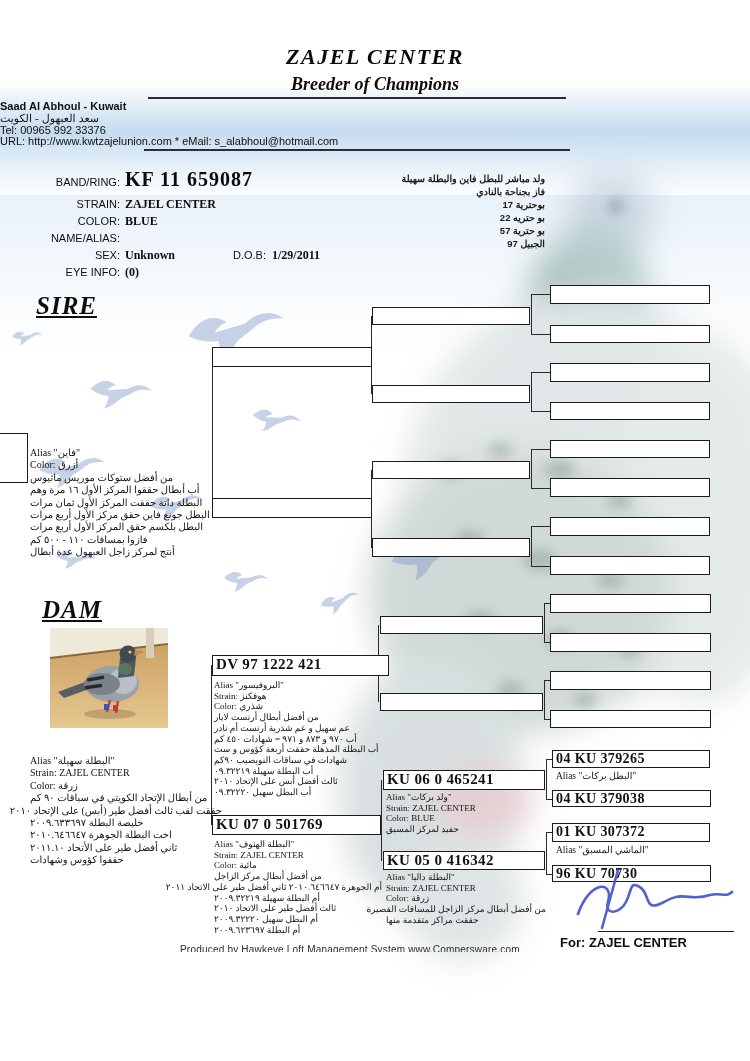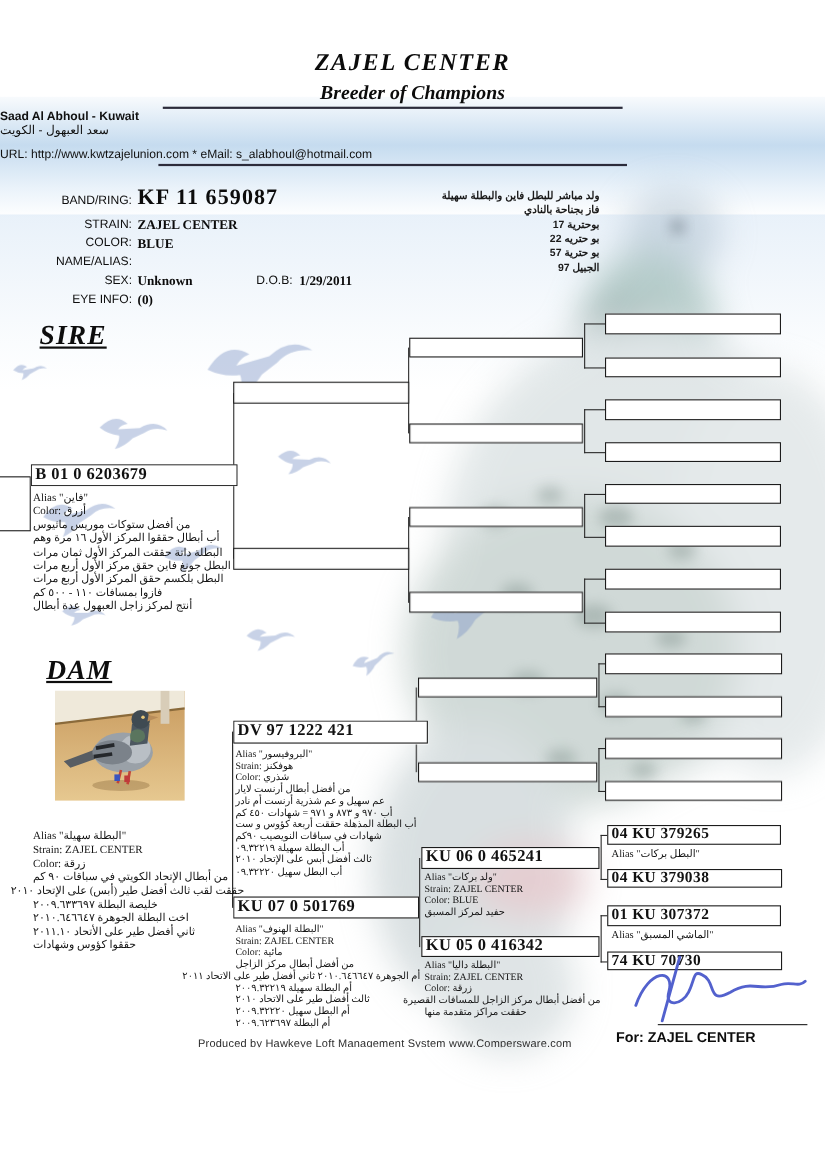--- a/index.html
+++ b/index.html
@@ -116,20 +116,21 @@
       <use href="#bird" transform="translate(12,328) scale(0.7)"></use>
       <use href="#bird" transform="translate(318,595) scale(0.9) rotate(-14)"></use>
     </g>
   </svg>
 
   <div class="htitle">ZAJEL CENTER</div>
   <div class="hsub">Breeder of Champions</div>
   <div class="hrule" style="top:97px;"></div>
   <div class="hline" style="top:100px;font-weight:bold;">Saad Al Abhoul - Kuwait</div>
   <div class="hline" style="top:112px;direction:rtl;">سعد العبهول - الكويت</div>
+  <div class="hline" style="top:124px;">Tel: 00965 992 33376</div>
   <div class="hline" style="top:135px;">URL: http://www.kwtzajelunion.com * eMail: s_alabhoul@hotmail.com</div>
   <div class="hrule" style="top:149px;left:144px;width:426px;"></div>
 
   <div class="ilabel" style="top:176px;">BAND/RING:</div>
   <div class="ival band" style="top:168px;">KF 11  659087</div>
   <div class="ilabel" style="top:198px;">STRAIN:</div>
   <div class="ival" style="top:197px;">ZAJEL CENTER</div>
   <div class="ilabel" style="top:215px;">COLOR:</div>
   <div class="ival" style="top:214px;">BLUE</div>
   <div class="ilabel" style="top:232px;">NAME/ALIAS:</div>
@@ -177,32 +178,31 @@
     <polygon points="85,22 94,24 84,28" fill="#b98d5a"></polygon>
     <circle cx="80" cy="24" r="1.6" fill="#e8c87a"></circle>
     <line x1="60" y1="72" x2="57" y2="84" stroke="#c24438" stroke-width="2.4"></line>
     <line x1="68" y1="73" x2="66" y2="85" stroke="#c24438" stroke-width="2.4"></line>
     <rect x="54" y="76" width="5" height="6" fill="#3a55c0"></rect>
     <rect x="63" y="77" width="5" height="6" fill="#c03a3a"></rect>
   </svg>
 
   <div class="pbox" style="left:-34px;top:433px;width:62px;height:50px;"></div>
 
-  <div class="pbox ring" style="left:28px;top:422px;width:188px;height:20px;">B 01 0 6203679</div>
   <div class="pbox ring" style="left:212px;top:655px;width:177px;height:21px;">DV 97 1222 421</div>
   <div class="pbox ring" style="left:212px;top:815px;width:169px;height:20px;">KU 07 0 501769</div>
   <div class="pbox ring" style="left:383px;top:770px;width:162px;height:20px;">KU 06 0 465241</div>
   <div class="pbox ring" style="left:383px;top:851px;width:162px;height:19px;">KU 05 0 416342</div>
 
   <div class="pbox ring small" style="left:552px;top:750px;width:158px;height:18px;">04 KU 379265</div>
   <div class="aliasline" style="left:556px;top:770px;">Alias "البطل بركات"</div>
   <div class="pbox ring small" style="left:552px;top:790px;width:159px;height:17px;">04 KU 379038</div>
   <div class="pbox ring small" style="left:552px;top:823px;width:158px;height:19px;">01 KU 307372</div>
   <div class="aliasline" style="left:556px;top:844px;">Alias "الماشي المسبق"</div>
-  <div class="pbox ring small" style="left:552px;top:865px;width:159px;height:17px;">74 KU 70730</div>
+  <div class="pbox ring small" style="left:552px;top:865px;width:159px;height:17px;">96 KU 70730</div>
 
   <div class="desc" style="left:30px;top:447px;width:190px;">
       <div class="dline ltr">Alias "فاين"</div>
       <div class="dline ltr">Color: أزرق</div>
       <div class="dline rtl">من أفضل ستوكات موريس ماثيوس</div>
       <div class="dline rtl">أب أبطال حققوا المركز الأول ١٦ مرة وهم</div>
       <div class="dline rtl">البطلة داتة حققت المركز الأول ثمان مرات</div>
       <div class="dline rtl">البطل جونغ فاين حقق مركز الأول أربع مرات</div>
       <div class="dline rtl">البطل بلكسم حقق المركز الأول أربع مرات</div>
       <div class="dline rtl">فازوا بمسافات ١١٠ - ٥٠٠ كم</div>

